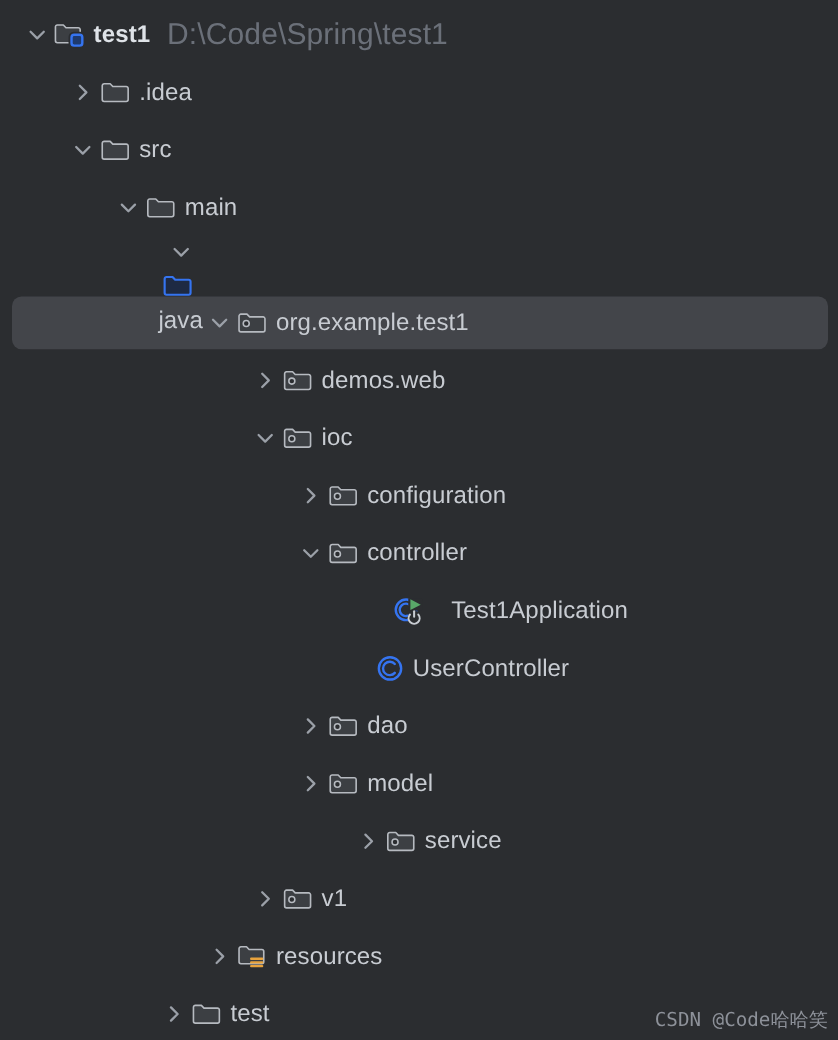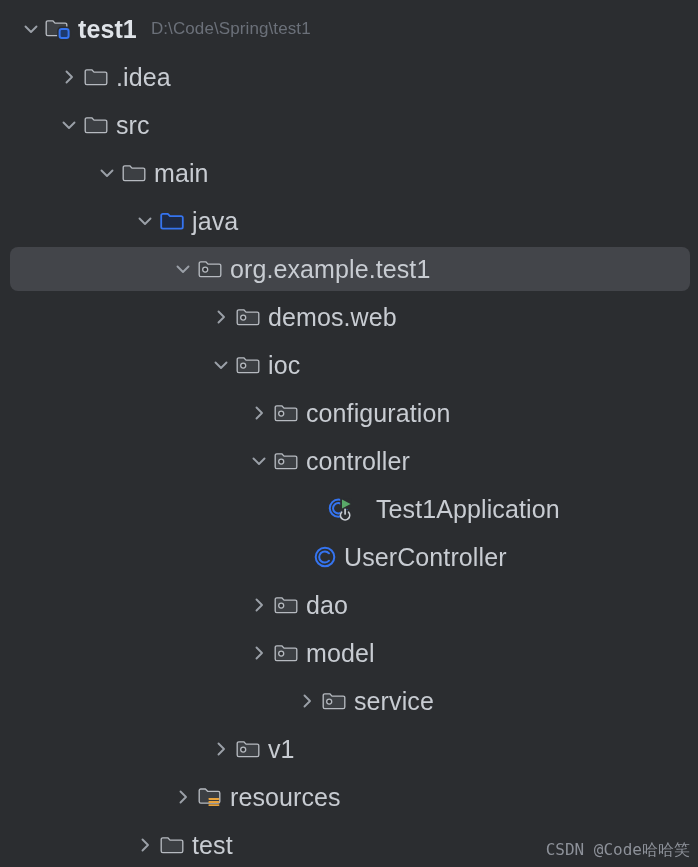--- a/index.html
+++ b/index.html
@@ -67,31 +67,31 @@
     flex: 0 0 30px;
     display: flex;
     align-items: center;
     justify-content: center;
     margin-right: 4px;
   }
   .ico svg { display: block; }
 
   
   .label {
-    font-size: 25px;
+    font-size: 20px;
     line-height: 28px;
     color: #c8ccd2;
     white-space: nowrap;
     letter-spacing: 0.1px;
     text-align: center;
   }
   .label.bold { font-weight: bold; color: #dfe3e8; }
 
   .path {
-    font-size: 17px;
+    font-size: 25px;
     line-height: 28px;
     color: #6b7079;
     white-space: nowrap;
     margin-left: 14px;
     letter-spacing: 0.1px;
   }
 
   
   #watermark {
     position: absolute;
@@ -165,21 +165,21 @@
         </span>
         <span class="ico">
           <svg xmlns="http://www.w3.org/2000/svg" width="28" height="24" viewBox="0 0 28 24">
             <path d="M2.2 6.4 a1.6 1.6 0 0 1 1.6-1.6 h5.0 l2.2 2.3 h11.2 a1.6 1.6 0 0 1 1.6 1.6 v9.3 a1.6 1.6 0 0 1 -1.6 1.6 h-18.4 a1.6 1.6 0 0 1 -1.6 -1.6 z" fill="#3c3f43" stroke="#b6bac0" stroke-width="1.35" stroke-linejoin="round"></path>
           </svg>
         </span>
         <span class="label">main</span>
       </div>
     </div>
     <div class="row" style="top: 197px;">
-      <div class="row-inner" style="margin-left: 132px;">
+      <div class="row-inner" style="margin-left: 132px; flex-direction: column;">
         <span class="chev">
           <svg xmlns="http://www.w3.org/2000/svg" width="24" height="24" viewBox="0 0 24 24">
             <path d="M6.5 9.5 L12 15 L17.5 9.5" fill="none" stroke="#9ba0a8" stroke-width="1.9" stroke-linecap="round" stroke-linejoin="round"></path>
           </svg>
         </span>
         <span class="ico">
           <svg xmlns="http://www.w3.org/2000/svg" width="28" height="24" viewBox="0 0 28 24">
             <path d="M2.2 6.4 a1.6 1.6 0 0 1 1.6-1.6 h5.0 l2.2 2.3 h11.2 a1.6 1.6 0 0 1 1.6 1.6 v9.3 a1.6 1.6 0 0 1 -1.6 1.6 h-18.4 a1.6 1.6 0 0 1 -1.6 -1.6 z" fill="#1e2a43" stroke="#3574f0" stroke-width="1.8" stroke-linejoin="round"></path>
           </svg>
         </span>

